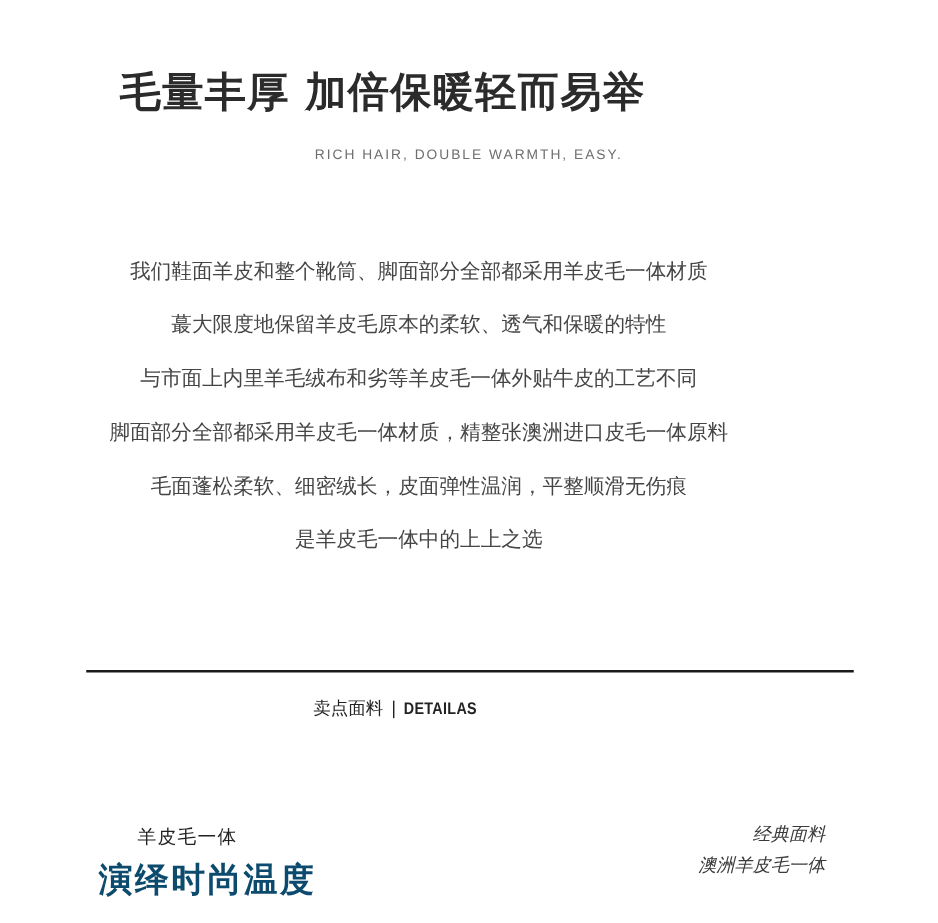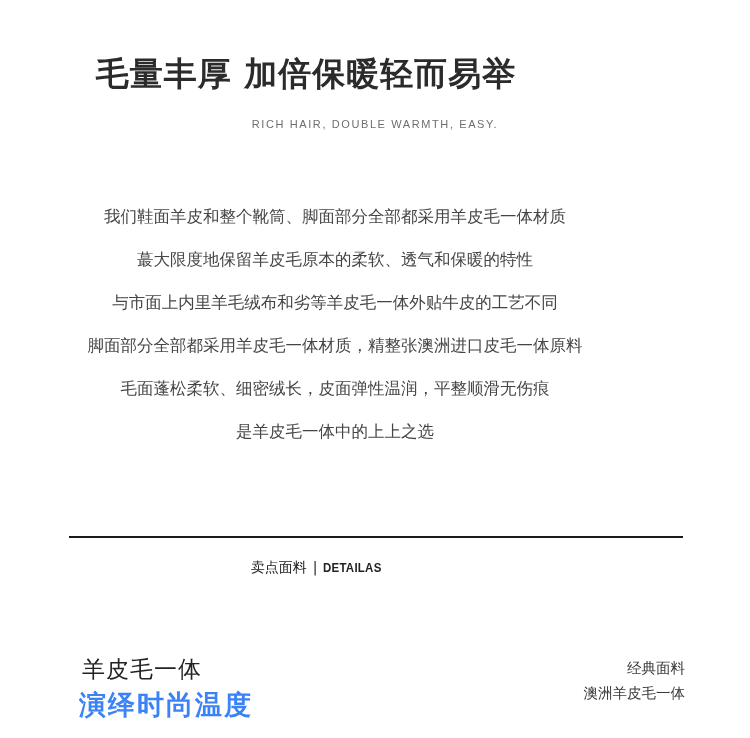--- a/index.html
+++ b/index.html
@@ -89,41 +89,43 @@
       transform: scaleX(0.85);
       display: inline-block;
       transform-origin: left center;
     }
     .left-block {
       position: absolute;
       left: 82px;
       top: 656px;
     }
     .left-small {
-      font-size: 23px;
+      font-size: 15px;
       line-height: 26px;
       color: #222;
       letter-spacing: 1px;
       white-space: nowrap;
+      margin-left: 28px;
     }
     .left-big {
       margin-top: 6px;
       margin-left: -3px;
       font-size: 27px;
       font-weight: bold;
       line-height: 34px;
-      color: #3b82f6;
+      color: #0c4a6e;
       letter-spacing: 2px;
       white-space: nowrap;
     }
     .right-block {
       position: absolute;
-      right: 65px;
+      right: 90px;
       top: 656px;
       text-align: right;
+      font-style: italic;
     }
     .right-line {
       font-size: 14.5px;
       line-height: 24.5px;
       color: #3a3a3a;
       white-space: nowrap;
     }
   </style>
 </head>
 <body>

